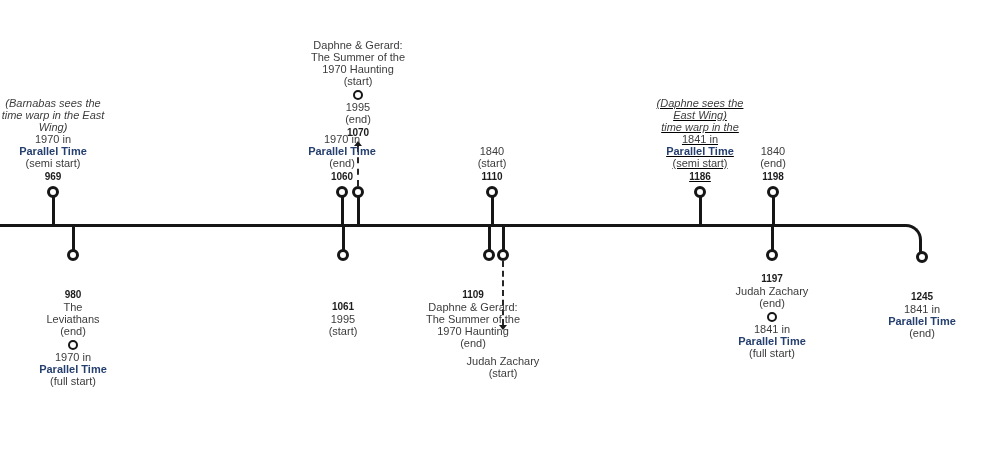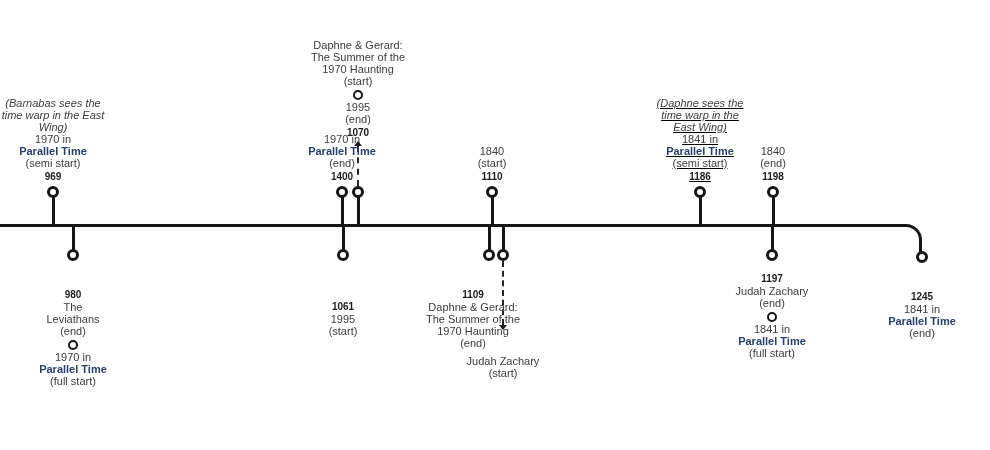--- a/index.html
+++ b/index.html
@@ -77,21 +77,21 @@
         <div class="line-plain">1970 in</div>
         <div class="line-blue">Parallel Time</div>
         <div class="line-plain">(full start)</div>
       </div>
       <div class="stem" style="left: 340.5px; top: 192px; height: 35px;"></div>
       <div class="marker" style="left: 336px; top: 186px;"></div>
       <div class="stack" style="left: 267px; bottom: 267px;">
         <div class="line-plain">1970 in</div>
         <div class="line-blue">Parallel Time</div>
         <div class="line-plain">(end)</div>
-        <div class="line-number">1400</div>
+        <div class="line-number">1060</div>
       </div>
       <div class="stem" style="left: 356.5px; top: 192px; height: 35px;"></div>
       <div class="marker" style="left: 352px; top: 186px;"></div>
       <div class="dash" style="left: 357px; height: 40px; top: 146px;"></div>
       <div class="arrow-up" style="left: 354px; top: 141px;"></div>
       <div class="stack" style="left: 283px; bottom: 311px;">
         <div class="line-plain">Daphne &amp; Gerard:</div>
         <div class="line-plain">The Summer of the</div>
         <div class="line-plain">1970 Haunting</div>
         <div class="line-plain">(start)</div>
@@ -128,22 +128,22 @@
       <div class="dash" style="left: 502px; height: 64px; top: 261px;"></div>
       <div class="arrow-down" style="left: 499px; top: 325px;"></div>
       <div class="stack" style="left: 428px; top: 332px;">
         <div class="line-plain">Judah Zachary</div>
         <div class="line-plain">(start)</div>
       </div>
       <div class="stem" style="left: 698.5px; top: 192px; height: 35px;"></div>
       <div class="marker" style="left: 694px; top: 186px;"></div>
       <div class="stack" style="left: 625px; bottom: 267px; text-decoration: underline;">
         <div class="line-italic">(Daphne sees the</div>
+        <div class="line-italic">East Wing)</div>
         <div class="line-italic">time warp in the</div>
-        <div class="line-italic">East Wing)</div>
         <div class="line-plain">1841 in</div>
         <div class="line-blue">Parallel Time</div>
         <div class="line-plain">(semi start)</div>
         <div class="line-number">1186</div>
       </div>
       <div class="stem" style="left: 771.5px; top: 192px; height: 35px;"></div>
       <div class="marker" style="left: 767px; top: 186px;"></div>
       <div class="stack" style="left: 698px; bottom: 267px;">
         <div class="line-plain">1840</div>
         <div class="line-plain">(end)</div>

